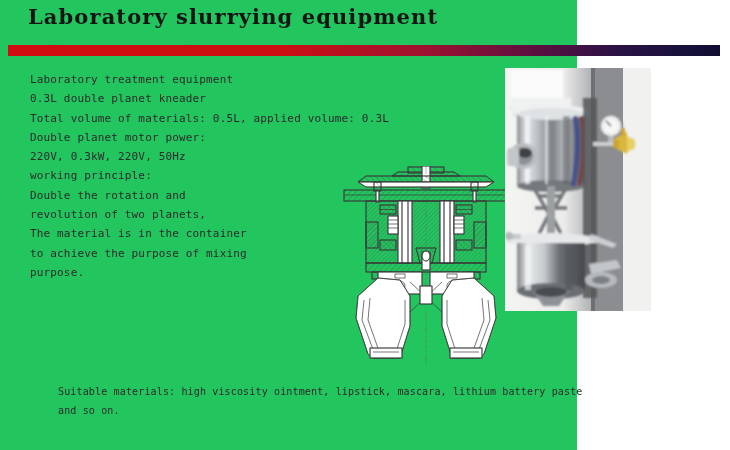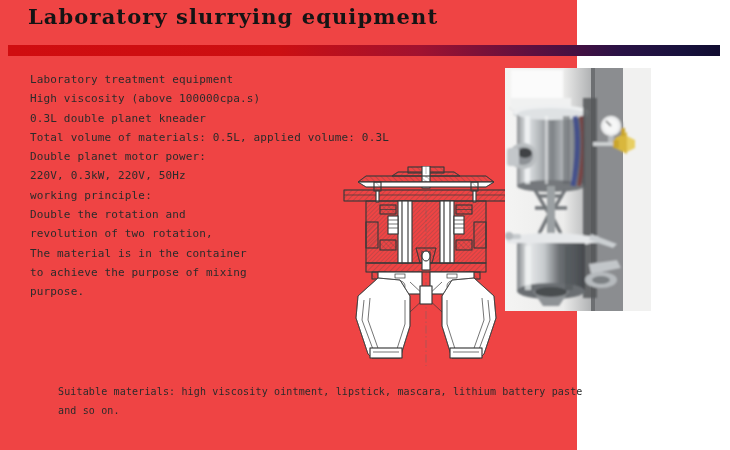--- a/index.html
+++ b/index.html
@@ -11,21 +11,21 @@
   body {
     width: 730px;
     height: 450px;
     overflow: hidden;
     font-family: "DejaVu Sans Mono", monospace;
   }
   .page {
     position: relative;
     width: 577px;
     height: 450px;
-    background: #ef4444;
+    background: #22c55e;
   }
 
   
   .title {
     position: absolute;
     left: 28px;
     top: 4px;
     font-family: "DejaVu Serif", serif;
     font-weight: bold;
     font-size: 21px;
@@ -108,28 +108,27 @@
 <body>
 
 <div class="page">
 
   <div class="title">Laboratory slurrying equipment</div>
 
   <div class="rule"></div>
 
   <div class="body-text">
     <span class="ln">Laboratory treatment equipment</span>
-    <span class="ln">High viscosity (above 100000cpa.s)</span>
     <span class="ln">0.3L double planet kneader</span>
     <span class="ln">Total volume of materials: 0.5L, applied volume: 0.3L</span>
     <span class="ln">Double planet motor power:</span>
     <span class="ln">220V, 0.3kW, 220V, 50Hz</span>
     <span class="ln">working principle:</span>
     <span class="ln">Double the rotation and</span>
-    <span class="ln">revolution of two rotation,</span>
+    <span class="ln">revolution of two planets,</span>
     <span class="ln">The material is in the container</span>
     <span class="ln">to achieve the purpose of mixing</span>
     <span class="ln">purpose.</span>
   </div>
 
   <div class="blueprint">
     <svg width="180" height="200" viewBox="0 0 180 200" xmlns="http://www.w3.org/2000/svg">
       <defs>
         <pattern id="hatchR" width="4" height="4" patternTransform="rotate(45)" patternUnits="userSpaceOnUse">
           <line x1="0" y1="0" x2="0" y2="4" stroke="#4a4a4a" stroke-width="0.55"></line>

